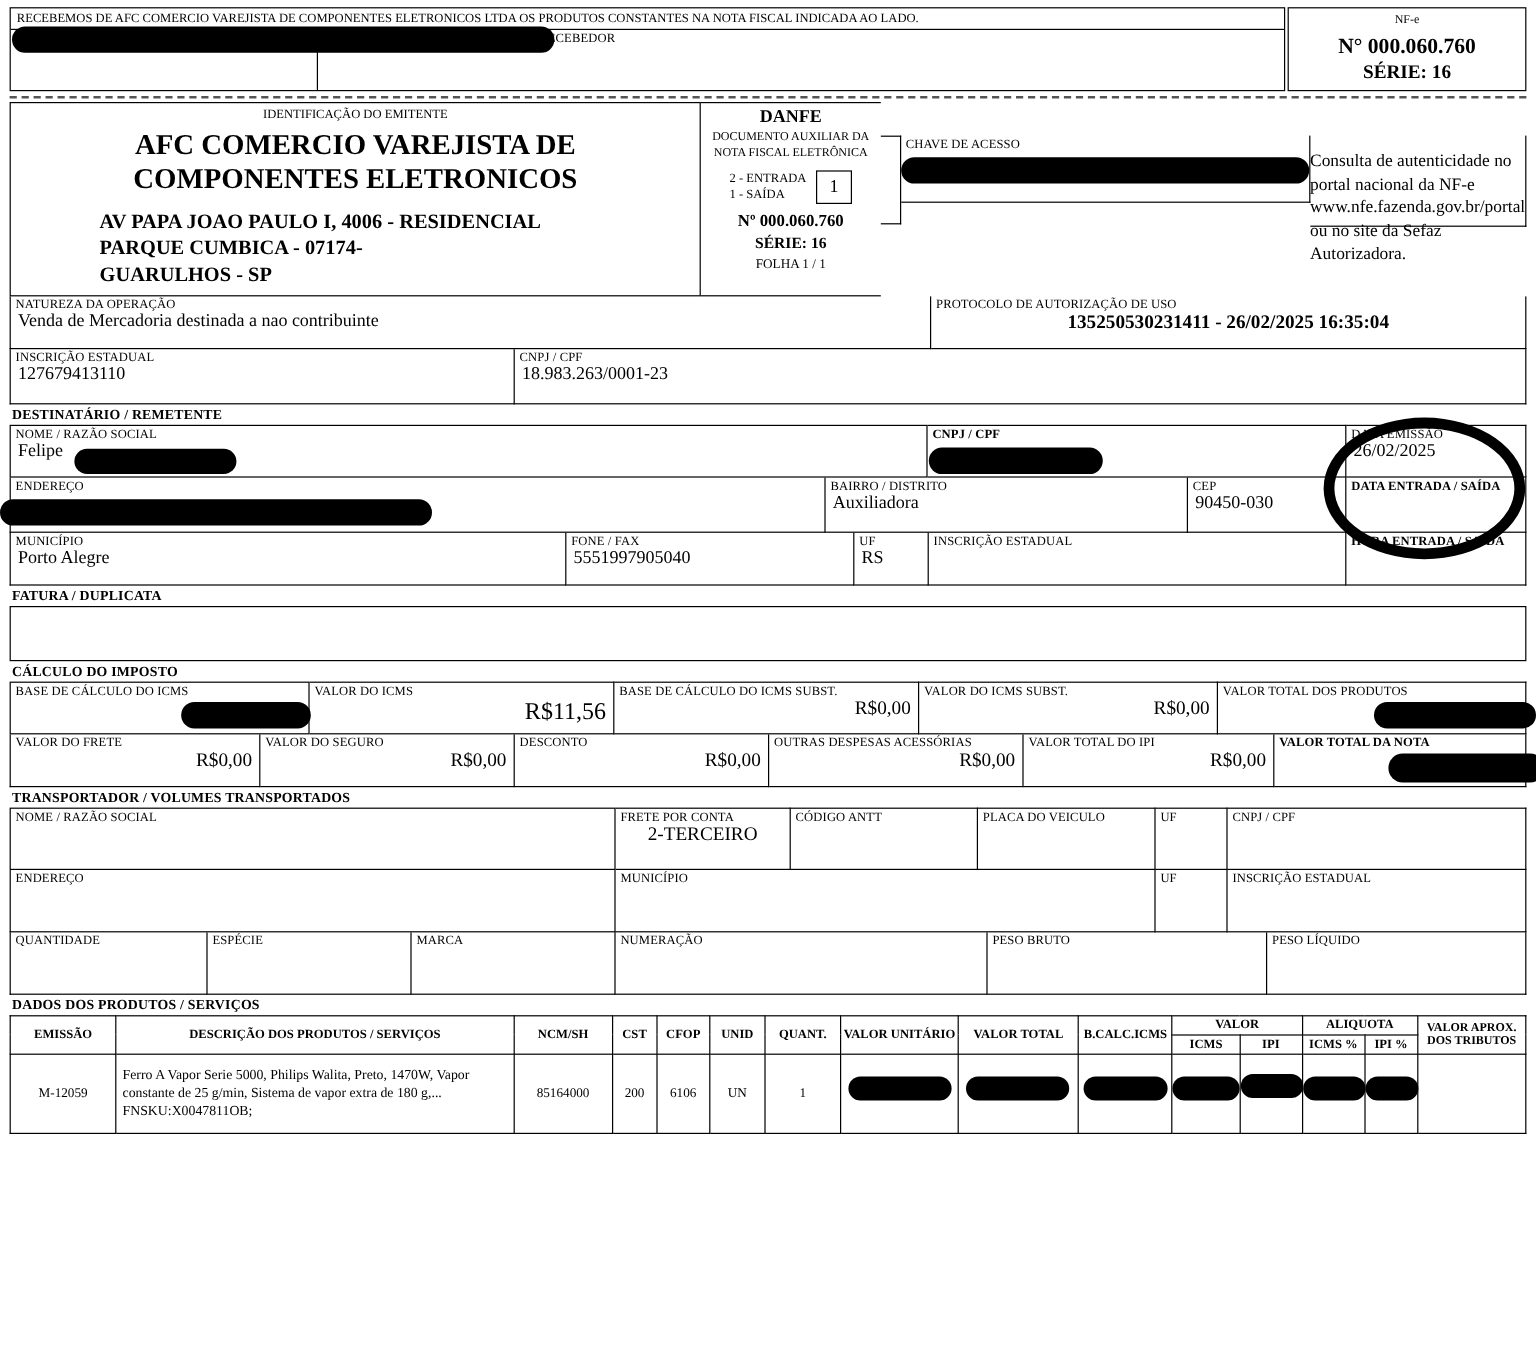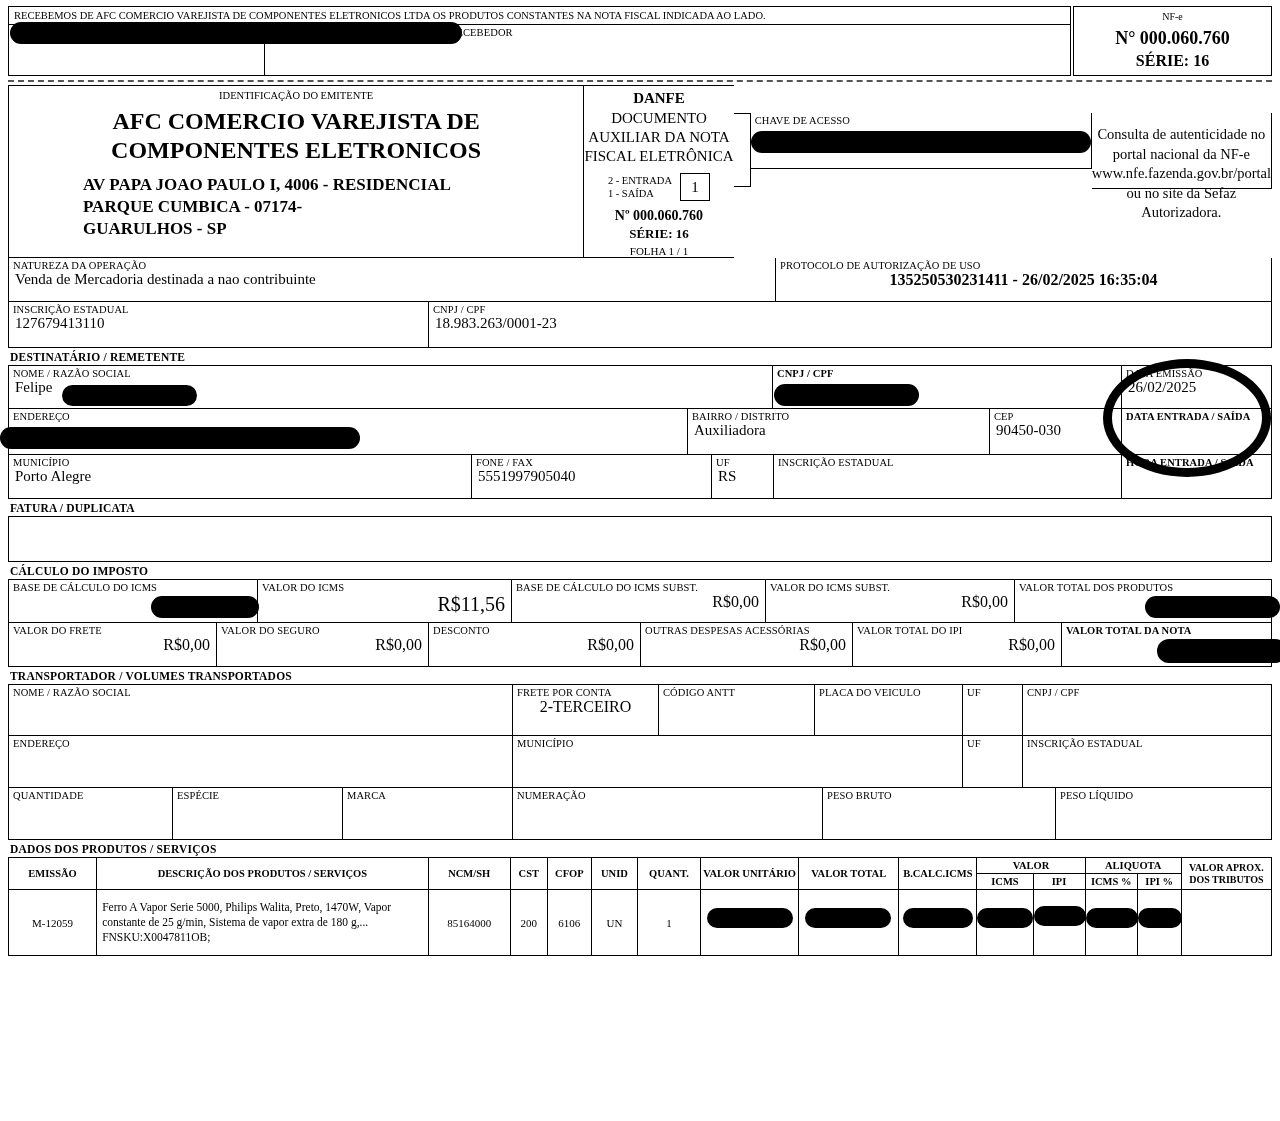--- a/index.html
+++ b/index.html
@@ -25,32 +25,32 @@
   .nfe-box .s{font-size:16px;font-weight:bold;margin-top:3px;}
   .dashed{border-top:2px dashed #555;height:0;margin:4px 0 3px 0;}
   
   .emit{display:flex;}
   .emit-left{width:608px;border:1px solid #000;box-sizing:border-box;padding:4px 8px 6px 8px;}
   .emit-left .cap{font-size:10.5px;text-align:center;}
   .emit-left h1{font-size:24px;font-weight:bold;text-align:center;margin:6px 10px 8px 10px;line-height:1.22;font-family:"Liberation Serif",serif;}
   .emit-left .addr{font-size:17px;font-weight:bold;line-height:1.3;margin-left:66px;}
   .danfe{width:158px;border-top:1px solid #000;border-bottom:1px solid #000;box-sizing:border-box;text-align:center;padding-top:4px;}
   .danfe .d{font-size:15px;font-weight:bold;}
-  .danfe .sub{font-size:15px;line-height:1.25;margin-top:2px;}
+  .danfe .sub{font-size:10px;line-height:1.25;margin-top:2px;}
   .danfe .ent{display:flex;align-items:center;justify-content:center;margin-top:8px;}
   .danfe .ent .txt{font-size:10.5px;text-align:left;line-height:1.25;}
   .danfe .ent .sq{width:28px;height:26px;border:1px solid #000;margin-left:8px;font-size:15px;line-height:26px;}
   .danfe .nn{font-size:14px;font-weight:bold;margin-top:7px;}
   .danfe .ss{font-size:13px;font-weight:bold;margin-top:2px;}
   .danfe .ff{font-size:11px;margin-top:3px;}
   .barcol{flex:1;display:flex;flex-direction:row;margin-top:28px;}
   .barbox{border:1px solid #000;border-left:none;box-sizing:border-box;height:74px;padding:6px 8px;}
   .bars{width:100%;height:100%;}
   .chave{border:1px solid #000;border-left:none;border-top:none;box-sizing:border-box;height:56px;}
-  .consulta{border:1px solid #000;border-left:none;border-top:none;box-sizing:border-box;height:76px;font-size:14.5px;text-align:center;padding-top:12px;line-height:1.35;}
+  .consulta{border:1px solid #000;border-left:none;border-top:none;box-sizing:border-box;height:76px;font-size:14.5px;text-align:left;padding-top:12px;line-height:1.35;}
   
   .f{border:1px solid #000;border-top:none;box-sizing:border-box;}
   .f.l{border-left:none;}
   .h44{height:44px;}
   .h46{height:46px;}
   .h52{height:52px;}
   
   table.prod{width:100%;border-collapse:collapse;table-layout:fixed;}
   table.prod th,table.prod td{border:1px solid #000;font-size:11px;text-align:center;vertical-align:middle;padding:2px 2px;}
   table.prod th{font-weight:bold;font-size:10.5px;}

